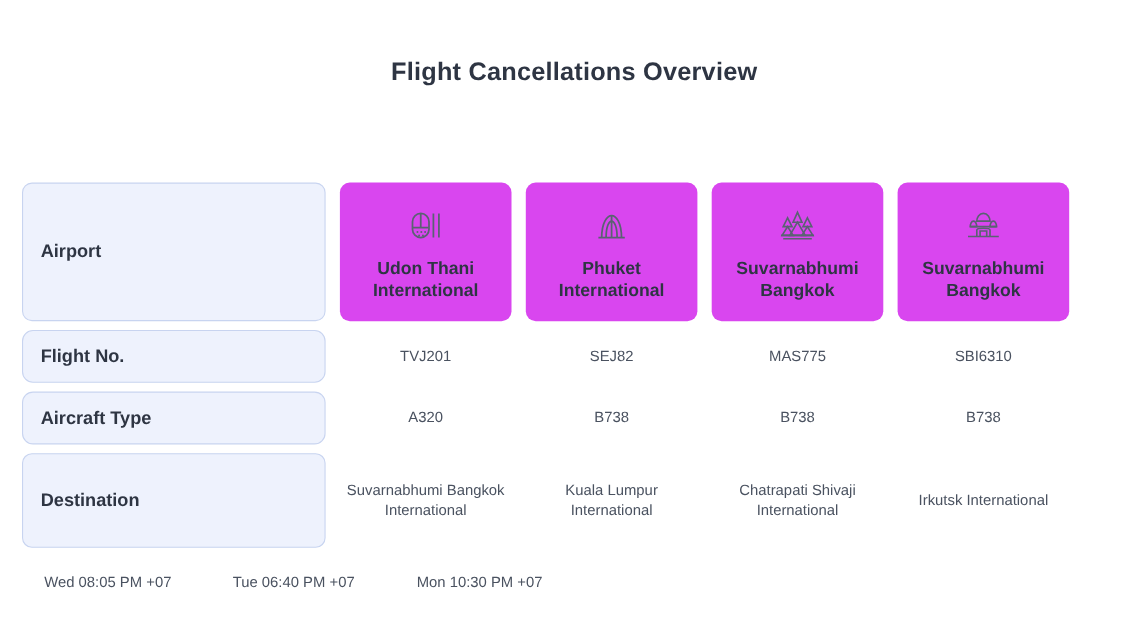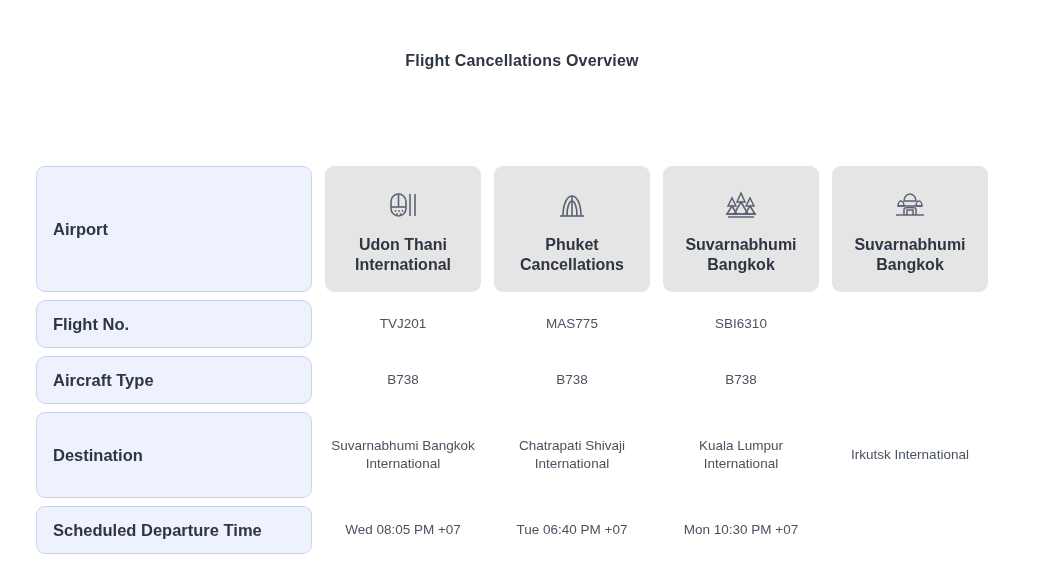--- a/index.html
+++ b/index.html
@@ -15,30 +15,30 @@
     overflow: hidden;
   }
   .page {
     position: relative;
     width: 1044px;
     height: 582px;
     box-sizing: border-box;
   }
   .title {
     text-align: center;
-    font-size: 16px;
+    font-size: 23px;
     font-weight: bold;
     color: #2e3543;
     margin-top: 52px;
     letter-spacing: 0.2px;
   }
   .table {
     position: absolute;
     top: 114px;
-    left: 36px;
+    left: 20px;
     width: 972px;
   }
   .row {
     display: flex;
     gap: 13px;
     margin-bottom: 8px;
   }
   .label-cell {
     width: 276px;
     box-sizing: border-box;
@@ -64,21 +64,21 @@
     color: #4a5260;
     line-height: 1.35;
   }
   
   .row-header .label-cell {
     height: 126px;
     border-radius: 9px;
   }
   .row-header .data-cell {
     height: 126px;
-    background: #e5e5e5;
+    background: #d946ef;
     border-radius: 9px;
     padding: 10px 8px;
   }
   .row-header .data-cell .airport-name {
     font-size: 16px;
     font-weight: bold;
     color: #2e3543;
     margin-top: 8px;
     line-height: 1.22;
   }
@@ -145,21 +145,21 @@
 
       <div class="data-cell">
         <span class="icon-wrap">
           <svg width="40" height="40" viewBox="0 0 40 40" fill="none" stroke="#5a6272" stroke-width="1.6">
             <path d="M11 31 C11 17 16 11 20 11 C24 11 29 17 29 31"></path>
             <path d="M15 31 C15 21 17.5 16 20 16 C22.5 16 25 21 25 31"></path>
             <line x1="20" y1="11" x2="20" y2="31"></line>
             <line x1="8" y1="31" x2="32" y2="31"></line>
           </svg>
         </span>
-        <span class="airport-name">Phuket Cancellations</span>
+        <span class="airport-name">Phuket International</span>
       </div>
 
       <div class="data-cell">
         <span class="icon-wrap">
           <svg width="44" height="40" viewBox="0 0 44 40" fill="none" stroke="#5a6272" stroke-width="1.5">
             <path d="M22 8 L26 17 L18 17 Z"></path>
             <path d="M13 13 L17 21 L9 21 Z"></path>
             <path d="M31 13 L35 21 L27 21 Z"></path>
             <path d="M22 17 L29 29 L15 29 Z"></path>
             <path d="M13 21 L18 29 L8 29 Z"></path>
@@ -185,47 +185,46 @@
         </span>
         <span class="airport-name">Suvarnabhumi Bangkok</span>
       </div>
     </div>
 
     <div class="row row-flight">
       <div class="label-cell">
         <span>Flight No.</span>
       </div>
       <div class="data-cell">TVJ201</div>
+      <div class="data-cell">SEJ82</div>
       <div class="data-cell">MAS775</div>
       <div class="data-cell">SBI6310</div>
     </div>
 
     <div class="row row-aircraft">
       <div class="label-cell">
         <span>Aircraft Type</span>
       </div>
+      <div class="data-cell">A320</div>
       <div class="data-cell">B738</div>
       <div class="data-cell">B738</div>
       <div class="data-cell">B738</div>
     </div>
 
     <div class="row row-destination">
       <div class="label-cell">
         <span>Destination</span>
       </div>
       <div class="data-cell">Suvarnabhumi Bangkok International</div>
+      <div class="data-cell">Kuala Lumpur International</div>
       <div class="data-cell">Chatrapati Shivaji International</div>
-      <div class="data-cell">Kuala Lumpur International</div>
       <div class="data-cell">Irkutsk International</div>
     </div>
 
     <div class="row row-departure">
-      <div class="label-cell">
-        <span>Scheduled Departure Time</span>
-      </div>
       <div class="data-cell">Wed 08:05 PM +07</div>
       <div class="data-cell">Tue 06:40 PM +07</div>
       <div class="data-cell">Mon 10:30 PM +07</div>
     </div>
 
   </div>
 
 </div>
 
 </body></html>

